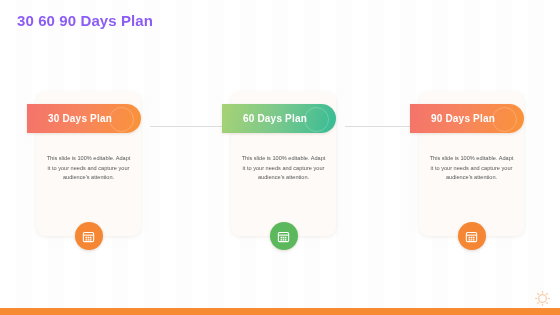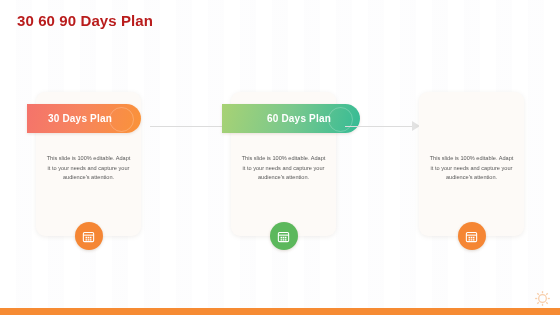--- a/index.html
+++ b/index.html
@@ -38,21 +38,21 @@
     opacity: 0.75;
     pointer-events: none;
   }
 
   #slide-title {
     position: absolute;
     left: 17px;
     top: 12px;
     font-size: 15px;
     font-weight: bold;
-    color: #b91c1c;
+    color: #8b5cf6;
     letter-spacing: 0.1px;
     white-space: nowrap;
   }
 
   
   .card {
     position: absolute;
     top: 92px;
     width: 105px;
     height: 144px;
@@ -74,21 +74,20 @@
     display: flex;
     align-items: center;
     justify-content: center;
     box-shadow: 0 1px 3px rgba(150,100,80,0.18);
   }
   .banner-orange {
     background: linear-gradient(105deg, #f4736b 0%, #f7845f 45%, #fa9338 100%);
   }
   .banner-green {
     background: linear-gradient(105deg, #a8d274 0%, #79c88d 50%, #35bb95 100%);
-    padding-left: 24px;
   }
   .banner-label {
     font-size: 10px;
     font-weight: bold;
     color: #ffffff;
     letter-spacing: 0.2px;
     white-space: nowrap;
     position: relative;
     left: -4px;
   }
@@ -225,20 +224,23 @@
       </svg>
     </div>
   </div>
 
   <div class="connector" id="connector-2">
     <div class="connector-line"></div>
     <div class="connector-head"></div>
   </div>
 
   <div class="card" id="card-3">
+    <div class="banner banner-orange">
+      <span class="banner-label">90 Days Plan</span>
+    </div>
     <div class="card-text">This slide is 100% editable. Adapt it to your needs and capture your audience's attention.</div>
     <div class="badge badge-orange">
       <svg width="13" height="13" viewBox="0 0 24 24" aria-hidden="true">
         <rect x="2.5" y="4.5" width="19" height="17" rx="2.2" fill="none" stroke="#ffffff" stroke-width="2"></rect>
         <line x1="2.5" y1="9.5" x2="21.5" y2="9.5" stroke="#ffffff" stroke-width="2"></line>
         <rect x="6.5" y="12.5" width="3" height="3" fill="#ffffff"></rect>
         <rect x="10.5" y="12.5" width="3" height="3" fill="#ffffff"></rect>
         <rect x="14.5" y="12.5" width="3" height="3" fill="#ffffff"></rect>
         <rect x="6.5" y="17" width="3" height="2.5" fill="#ffffff"></rect>
         <rect x="10.5" y="17" width="3" height="2.5" fill="#ffffff"></rect>

